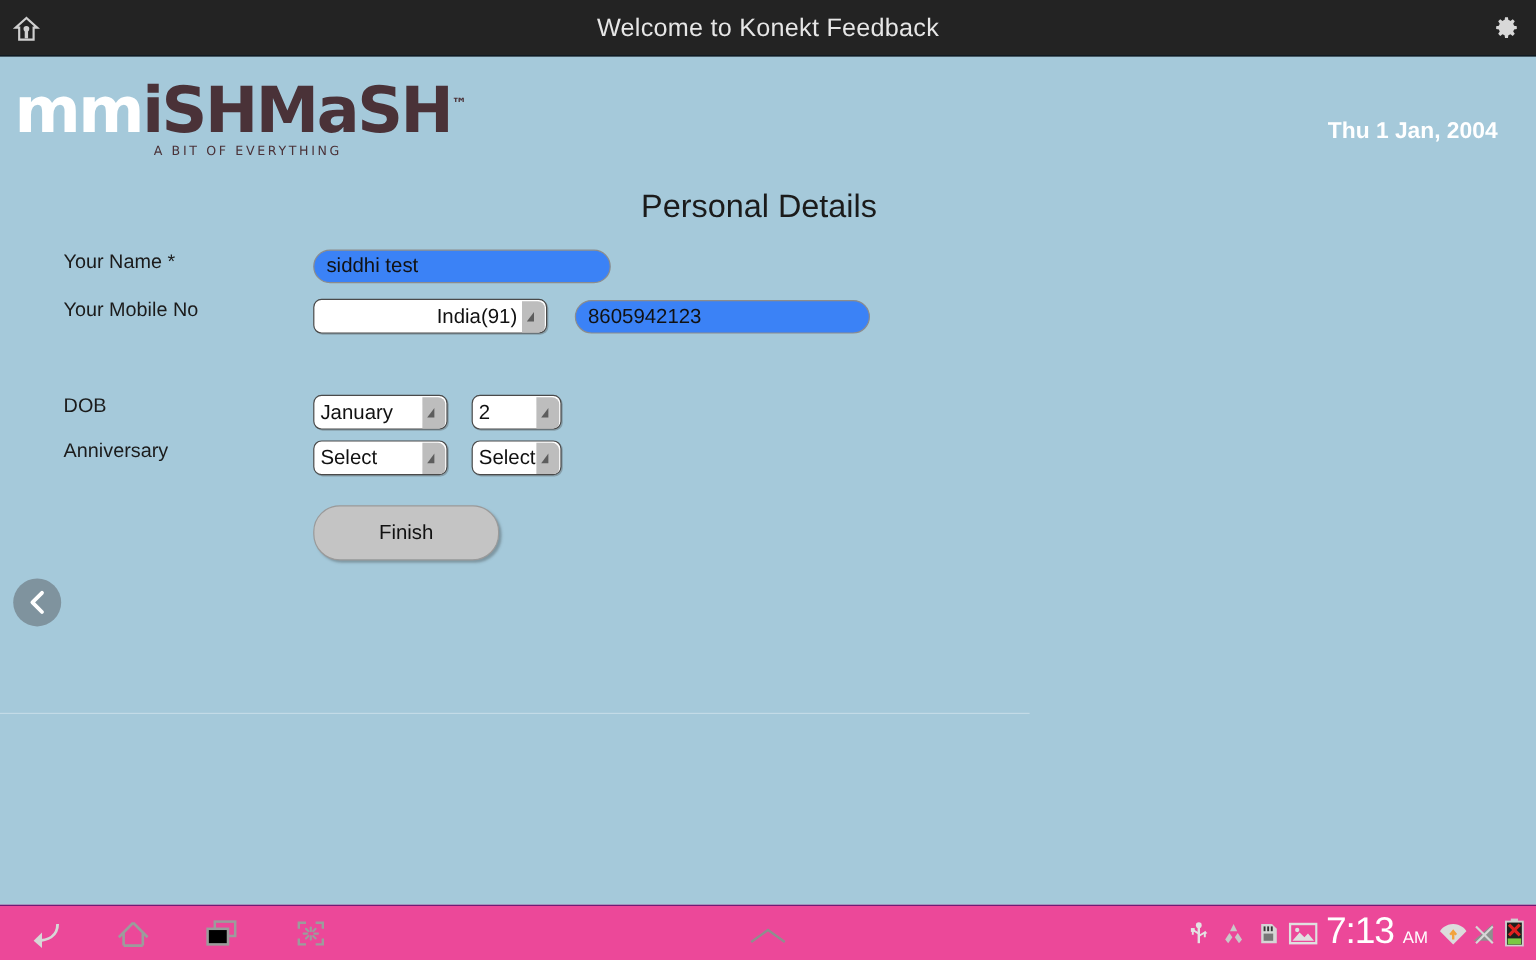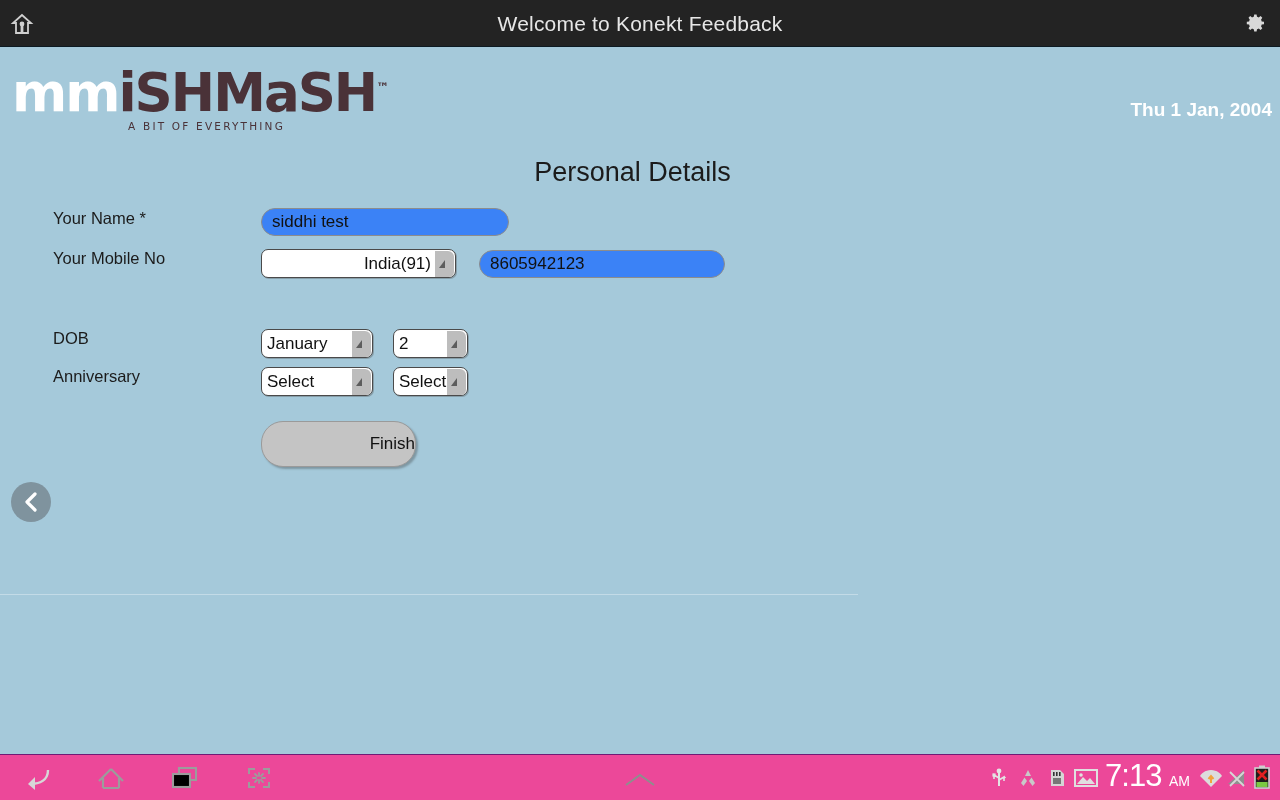--- a/index.html
+++ b/index.html
@@ -64,21 +64,21 @@
   }
   #logo .tagline {
     position: absolute; right: 27px; top: 62px;
     font-size: 10.5px;
     letter-spacing: 2.2px;
     color: #4a3238;
     font-family: "DejaVu Sans", sans-serif;
     white-space: nowrap;
   }
   #headerdate {
-    position: absolute; right: 8px; top: 99px;
+    position: absolute; right: 32px; top: 99px;
     color: #ffffff;
     font-size: 19px;
     font-weight: bold;
     white-space: nowrap;
   }
 
   
   #pagetitle {
     position: absolute; top: 157px; left: 0; width: 1265px;
     text-align: center;
@@ -141,21 +141,21 @@
   #finishbtn {
     position: absolute;
     left: 261px; top: 421px;
     width: 155px; height: 46px;
     background: #c4c4c4;
     border: 1px solid #9a9a9a;
     border-radius: 22px;
     color: #111;
     font-size: 17px;
     line-height: 44px;
-    text-align: right;
+    text-align: center;
     box-shadow: 2px 2px 2px rgba(80,90,95,.45);
     cursor: pointer;
   }
 
   #backbtn {
     position: absolute;
     left: 11px; top: 482px;
     width: 40px; height: 40px;
     border-radius: 50%;
     background: #7f939e;

